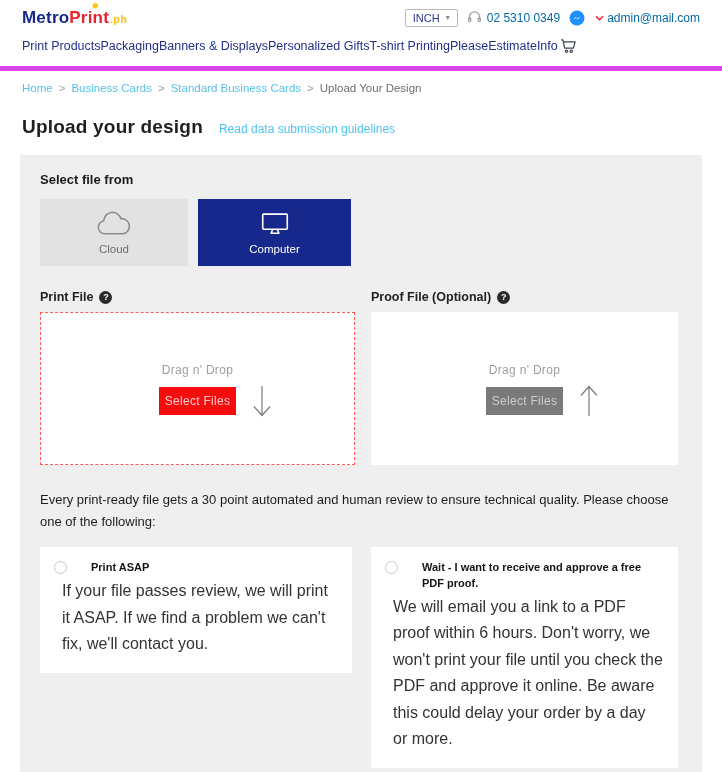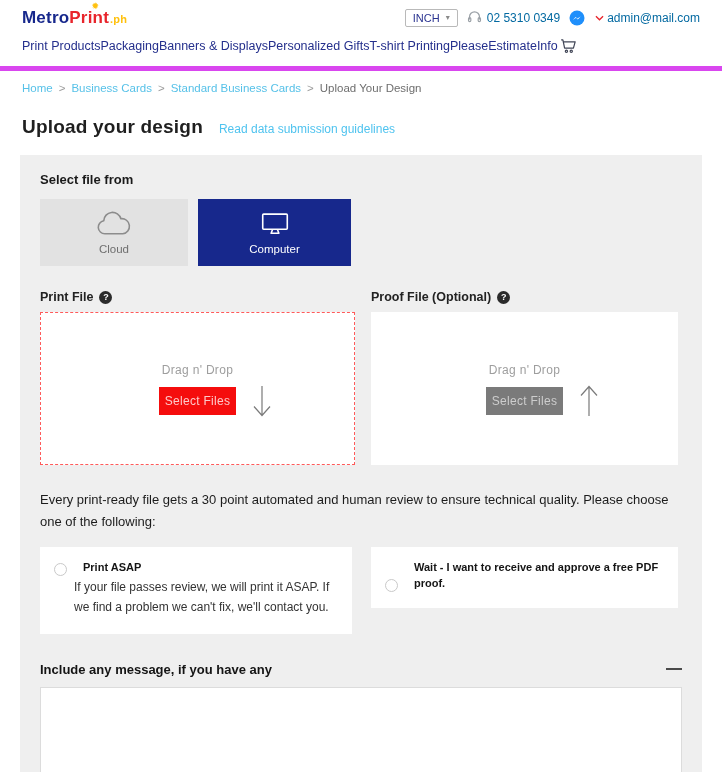--- a/index.html
+++ b/index.html
@@ -53,24 +53,24 @@
   .select-btn.red-btn { background:#f50d0d; color:rgba(255,255,255,.78); }
   .select-btn.gray-btn { background:#7a7a7a; color:#cdcdcd; }
   .arrow { position:absolute; left:100%; top:-4px; margin-left:13px; }
   
   .review { margin-top:24px; font-size:13px; color:#1c1c1c; line-height:1.7; max-width:655px; }
   
   .options-row { display:flex; gap:19px; margin-top:14px; align-items:flex-start; }
   .option-card { background:#fff; padding:13px 14px 16px 14px; }
   .option-card.left { width:312px; min-height:84px; }
   .option-card.right { width:307px; }
-  .option-head { display:flex; align-items:flex-end; gap:16px; }
+  .option-head { display:flex; align-items:flex-start; gap:24px; }
   .radio { width:13px; height:13px; min-width:13px; border:1px solid #c9c9c9; border-radius:50%; background:#fff; margin-top:1px; cursor:pointer; }
   .option-title { font-size:11px; font-weight:bold; color:#151515; line-height:1.45; }
-  .option-desc { font-size:12px; color:#333; line-height:1.65; margin-left:20px; margin-top:2px; }
+  .option-desc { font-size:16px; color:#333; line-height:1.65; margin-left:8px; margin-top:2px; }
   
   .message-head { margin-top:28px; display:flex; justify-content:space-between; align-items:center; }
   .message-label { font-size:13px; font-weight:600; color:#141414; }
   .minus-icon { width:16px; height:2px; background:#4a4a4a; cursor:pointer; }
   .message-box { margin-top:10px; width:100%; height:101px; border:1px solid #dcdcdc; background:#fff; resize:both; font-family:"Liberation Sans", sans-serif; font-size:13px; padding:8px; color:#333; }
   svg { display:block; }
 </style>
 </head>
 <body>
 
@@ -219,20 +219,21 @@
         <span class="radio"></span>
         <span class="option-title">Print ASAP</span>
       </div>
       <div class="option-desc">If your file passes review, we will print it ASAP. If we find a problem we can't fix, we'll contact you.</div>
     </div>
     <div class="option-card right">
       <div class="option-head">
         <span class="radio"></span>
         <span class="option-title">Wait - I want to receive and approve a free PDF proof.</span>
       </div>
+      <div class="option-desc">We will email you a link to a PDF proof within 6 hours. Don't worry, we won't print your file until you check the PDF and approve it online. Be aware this could delay your order by a day or more.</div>
     </div>
   </div>
 
   <div class="message-head">
     <span class="message-label">Include any message, if you have any</span>
     <span class="minus-icon"></span>
   </div>
   <textarea class="message-box" style=""></textarea>
 
 </div>

